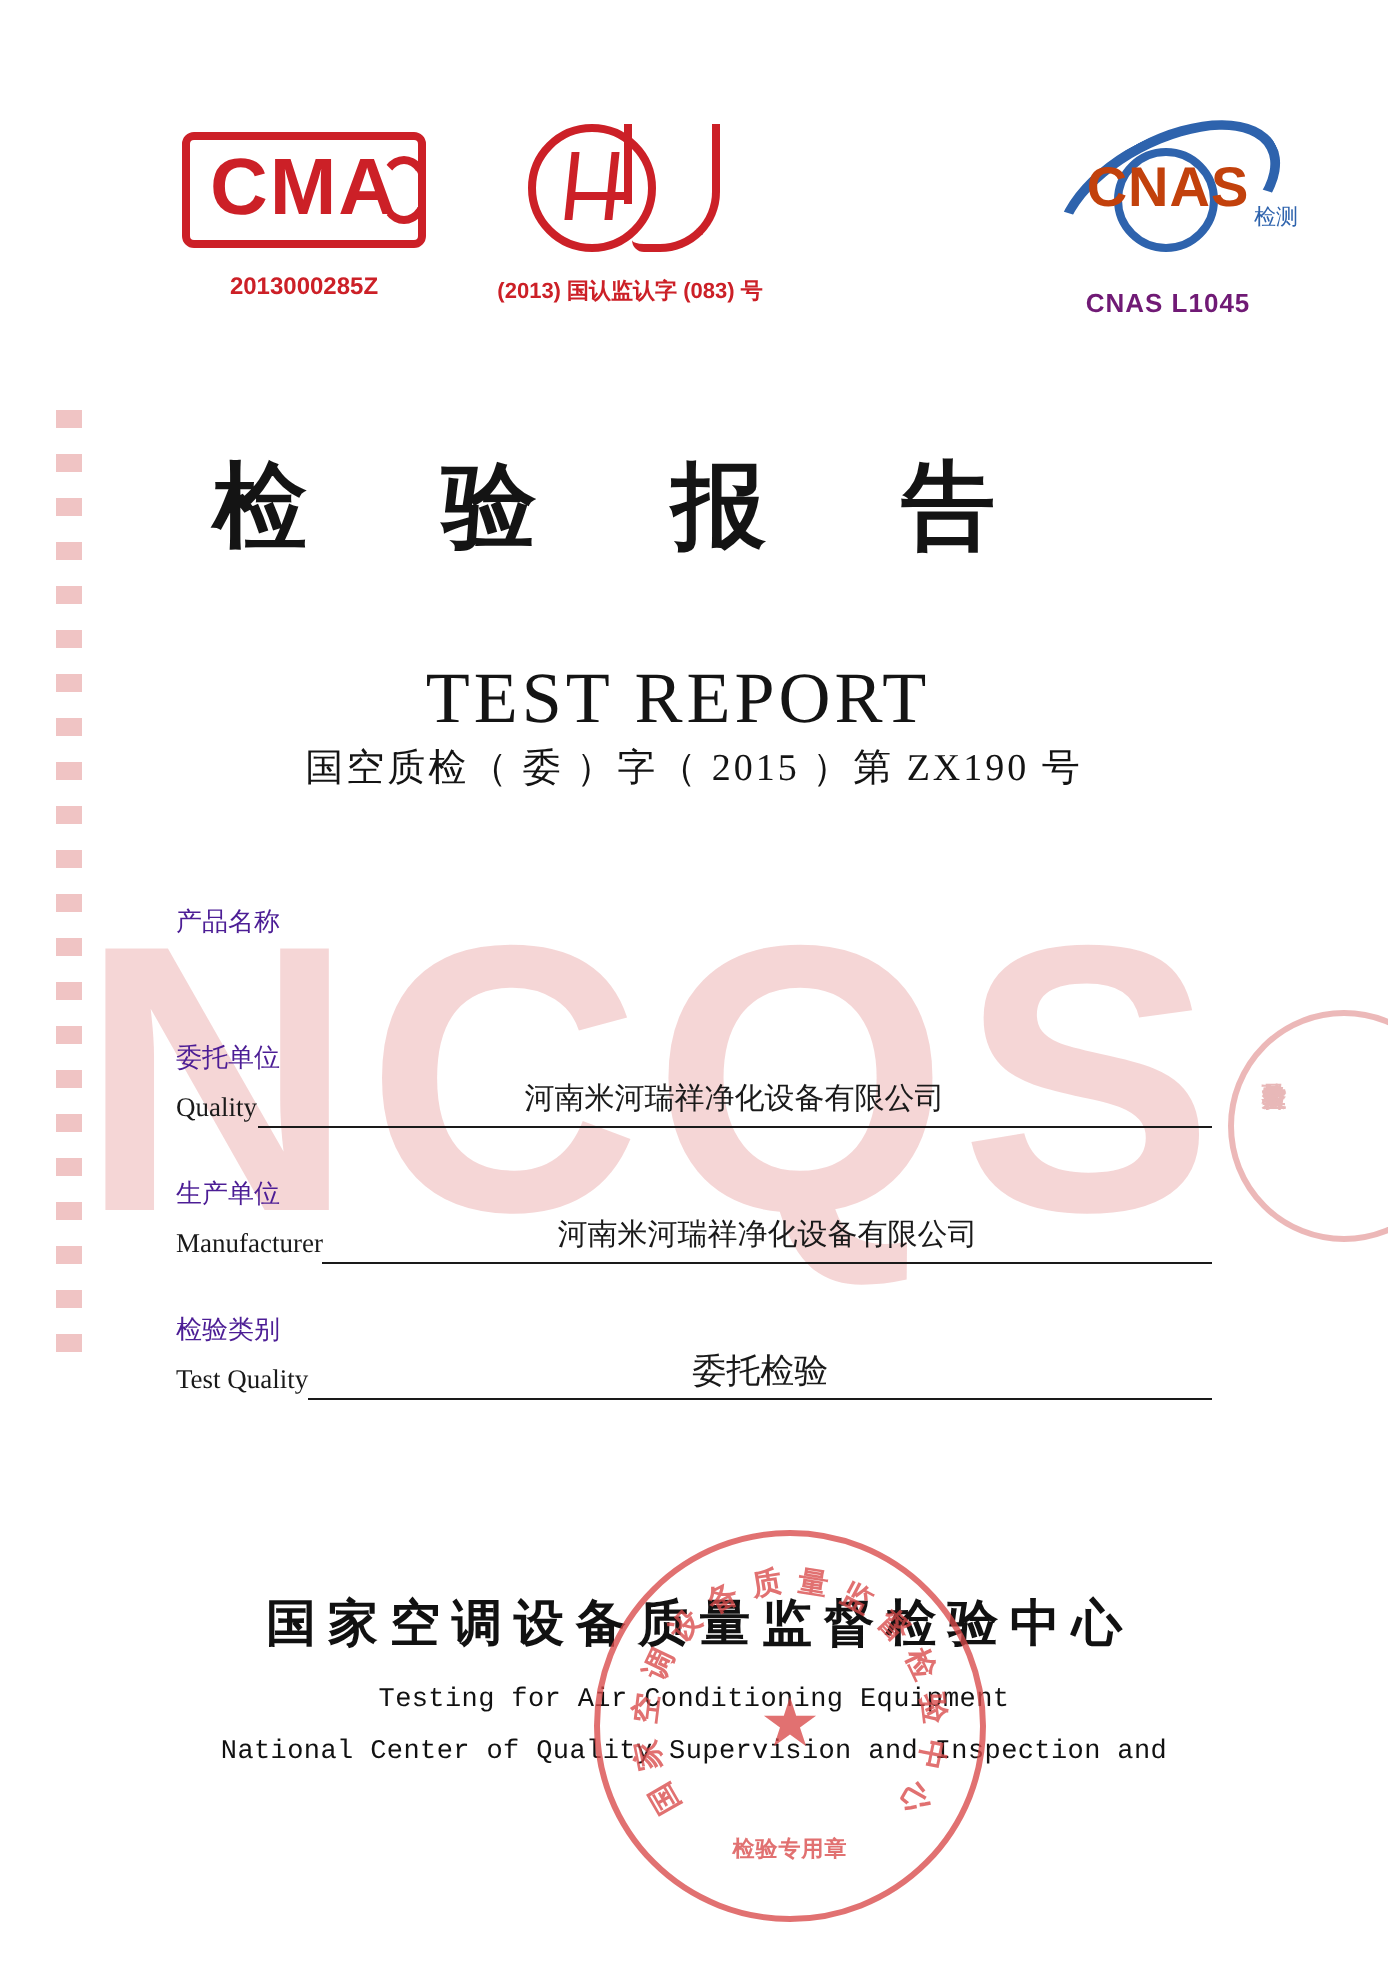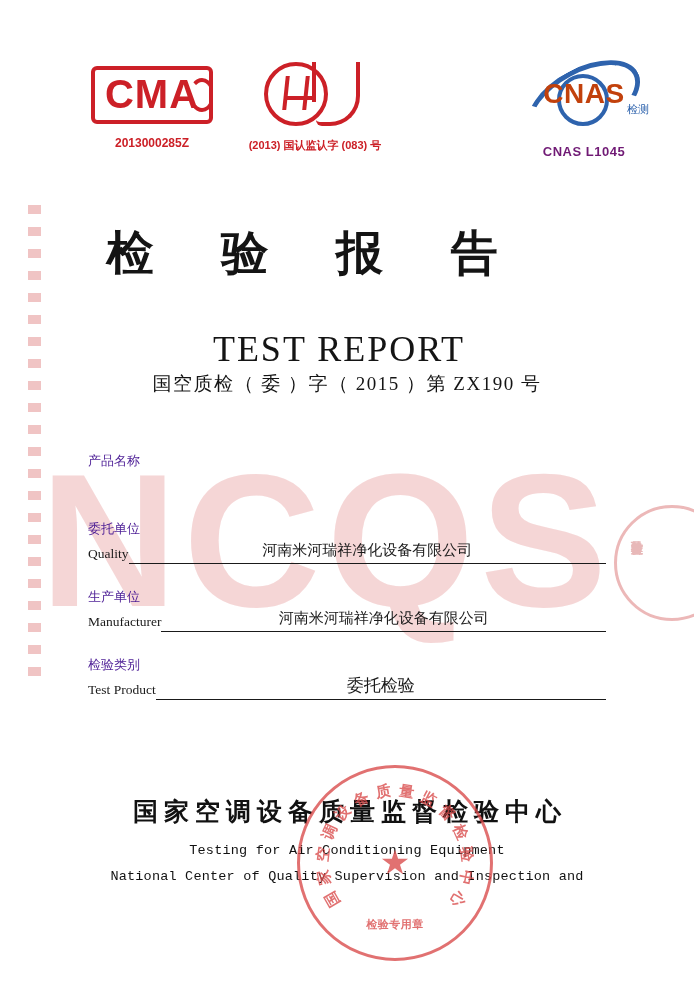--- a/index.html
+++ b/index.html
@@ -511,21 +511,21 @@
     <div class="label-cn">生产单位</div>
     <div class="row">
       <div class="label-en">Manufacturer</div>
       <div class="value-line">河南米河瑞祥净化设备有限公司</div>
     </div>
   </div>
 
   <div class="field category">
     <div class="label-cn">检验类别</div>
     <div class="row">
-      <div class="label-en">Test Product</div>
+      <div class="label-en">Test Quality</div>
       <div class="value-line">委托检验</div>
     </div>
   </div>
 
 </div>
 
 <div class="seal-right">
   <b>质量监督检验</b>
 </div>
 

